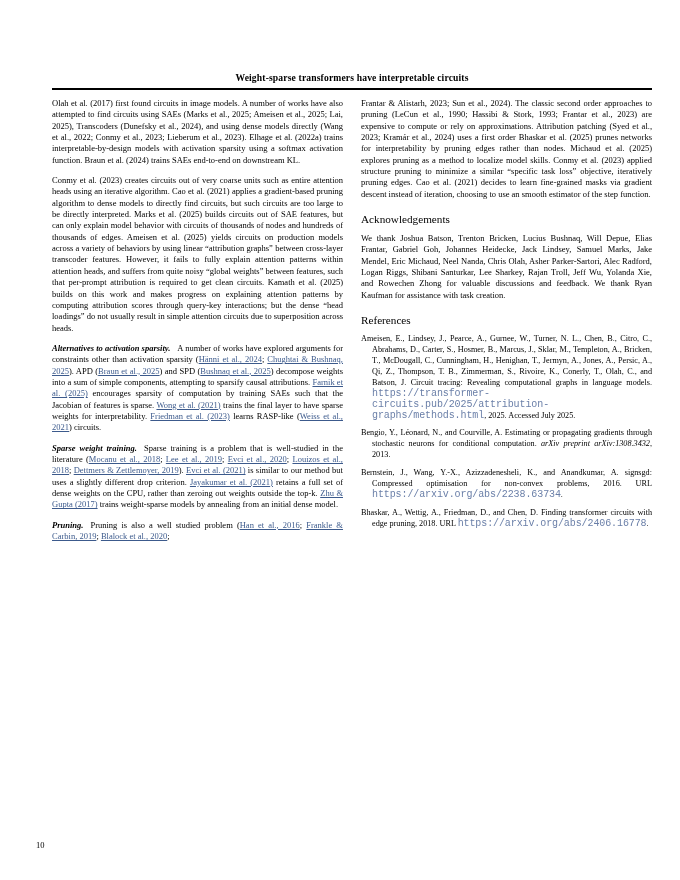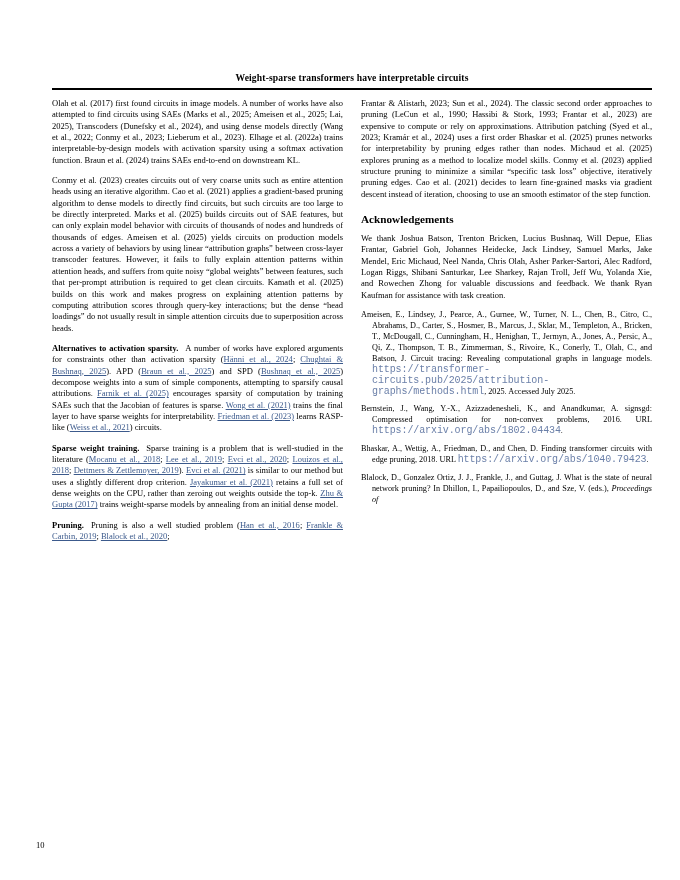--- a/index.html
+++ b/index.html
@@ -54,25 +54,25 @@
   p.body {
     margin: 0 0 9px 0;
     font-size: 8.5px;
     line-height: 11.35px;
     text-align: justify;
     text-justify: inter-word;
     hyphens: manual;
   }
   .gap-before { margin-top: 9px; }
   .cite { color: #3c5a8c; text-decoration: underline; }
-  .lead-in { font-weight: bold; }
+  .lead-in { font-weight: bold; font-style: italic; }
   .lead-space { display: inline-block; width: 7px; }
   h2.section {
     font-size: 11.2px;
-    font-weight: bold;
+    font-weight: normal;
     margin: 13px 0 7px 0;
     line-height: 13px;
   }
   .ref {
     font-size: 8.2px;
     line-height: 10.9px;
     text-align: justify;
     margin: 0 0 7px 0;
     padding-left: 11px;
     text-indent: -11px;
@@ -114,25 +114,26 @@
 
       <p class="body gap-before"><span class="lead-in">Pruning.</span><span class="lead-space"></span><span>Pruning is also a well studied problem (<span class="cite" style="color: rgb(60, 90, 140);">Han et al., 2016</span>; <span class="cite" style="color: rgb(60, 90, 140);">Frankle &amp; Carbin, 2019</span>; <span class="cite" style="color: rgb(60, 90, 140);">Blalock et al., 2020</span>;</span></p>
     </div>
 
     <div class="col">
       <p class="body"><span>Frantar &amp; Alistarh, 2023; Sun et al., 2024). The classic second order approaches to pruning (LeCun et al., 1990; Hassibi &amp; Stork, 1993; Frantar et al., 2023) are expensive to compute or rely on approximations. Attribution patching (Syed et al., 2023; Kramár et al., 2024) uses a first order Bhaskar et al. (2025) prunes networks for interpretability by pruning edges rather than nodes. Michaud et al. (2025) explores pruning as a method to localize model skills. Conmy et al. (2023) applied structure pruning to minimize a similar “specific task loss” objective, iteratively pruning edges. Cao et al. (2021) decides to learn fine-grained masks via gradient descent instead of iteration, choosing to use an smooth estimator of the step function.</span></p>
 
       <h2 class="section">Acknowledgements</h2>
       <p class="body">We thank Joshua Batson, Trenton Bricken, Lucius Bushnaq, Will Depue, Elias Frantar, Gabriel Goh, Johannes Heidecke, Jack Lindsey, Samuel Marks, Jake Mendel, Eric Michaud, Neel Nanda, Chris Olah, Asher Parker-Sartori, Alec Radford, Logan Riggs, Shibani Santurkar, Lee Sharkey, Rajan Troll, Jeff Wu, Yolanda Xie, and Rowechen Zhong for valuable discussions and feedback. We thank Ryan Kaufman for assistance with task creation.</p>
 
+      <h2 class="section">References</h2>
 
       <div>
         <p class="ref"><span>Ameisen, E., Lindsey, J., Pearce, A., Gurnee, W., Turner, N. L., Chen, B., Citro, C., Abrahams, D., Carter, S., Hosmer, B., Marcus, J., Sklar, M., Templeton, A., Bricken, T., McDougall, C., Cunningham, H., Henighan, T., Jermyn, A., Jones, A., Persic, A., Qi, Z., Thompson, T. B., Zimmerman, S., Rivoire, K., Conerly, T., Olah, C., and Batson, J. Circuit tracing: Revealing computational graphs in language models. </span><span class="mono" style="color: rgb(106, 127, 168);">https://transformer-circuits.pub/2025/attribution-graphs/methods.html</span><span>, 2025. Accessed July 2025.</span></p>
-        <p class="ref"><span>Bernstein, J., Wang, Y.-X., Azizzadenesheli, K., and Anandkumar, A. signsgd: Compressed optimisation for non-convex problems, 2016. URL </span><span class="mono" style="color: rgb(106, 127, 168);">https://arxiv.org/abs/1802.04434</span><span>.</span></p>
-        <p class="ref"><span>Bhaskar, A., Wettig, A., Friedman, D., and Chen, D. Finding transformer circuits with edge pruning, 2018. URL </span><span class="mono" style="color: rgb(106, 127, 168);">https://arxiv.org/abs/1040.79423</span><span>.</span></p>
-        <p class="ref"><span>Blalock, D., Gonzalez Ortiz, J. J., Frankle, J., and Guttag, J. What is the state of neural network pruning? In Dhillon, I., Papailiopoulos, D., and Sze, V. (eds.), </span><span class="ital">Proceedings of</span><span></span></p>
+        <p class="ref"><span>Bengio, Y., Léonard, N., and Courville, A. Estimating or propagating gradients through stochastic neurons for conditional computation. </span><span class="ital">arXiv preprint arXiv:1308.3432</span><span>, 2013.</span></p>
+        <p class="ref"><span>Bernstein, J., Wang, Y.-X., Azizzadenesheli, K., and Anandkumar, A. signsgd: Compressed optimisation for non-convex problems, 2016. URL </span><span class="mono" style="color: rgb(106, 127, 168);">https://arxiv.org/abs/2238.63734</span><span>.</span></p>
+        <p class="ref"><span>Bhaskar, A., Wettig, A., Friedman, D., and Chen, D. Finding transformer circuits with edge pruning, 2018. URL </span><span class="mono" style="color: rgb(106, 127, 168);">https://arxiv.org/abs/2406.16778</span><span>.</span></p>
       </div>
     </div>
 
   </div>
 
   <div class="pageno">10</div>
 </div>
 
 </body></html>

